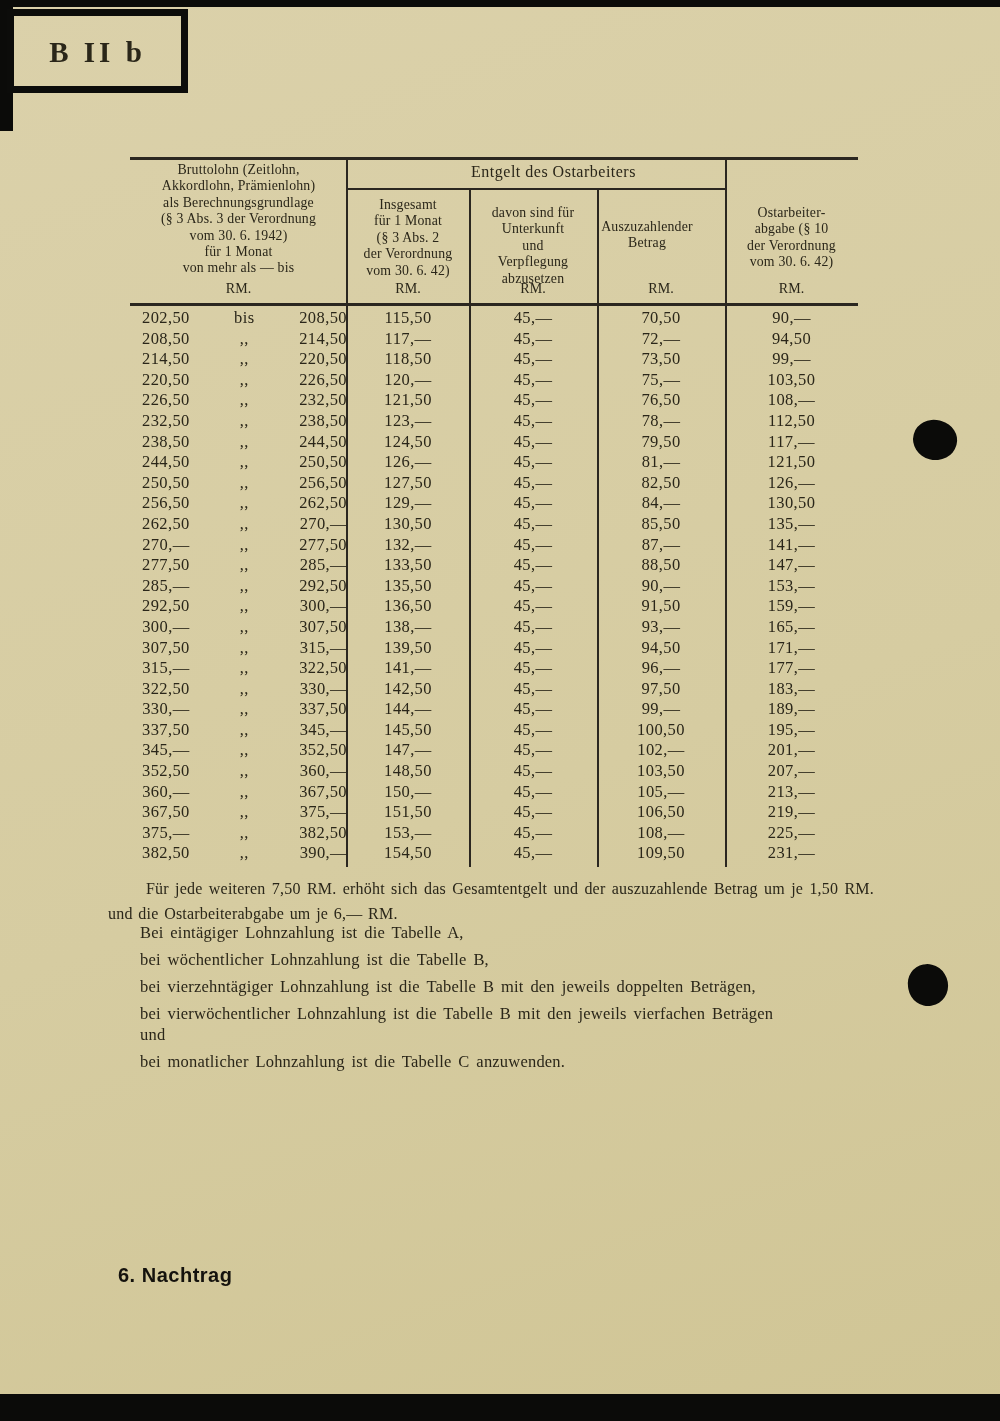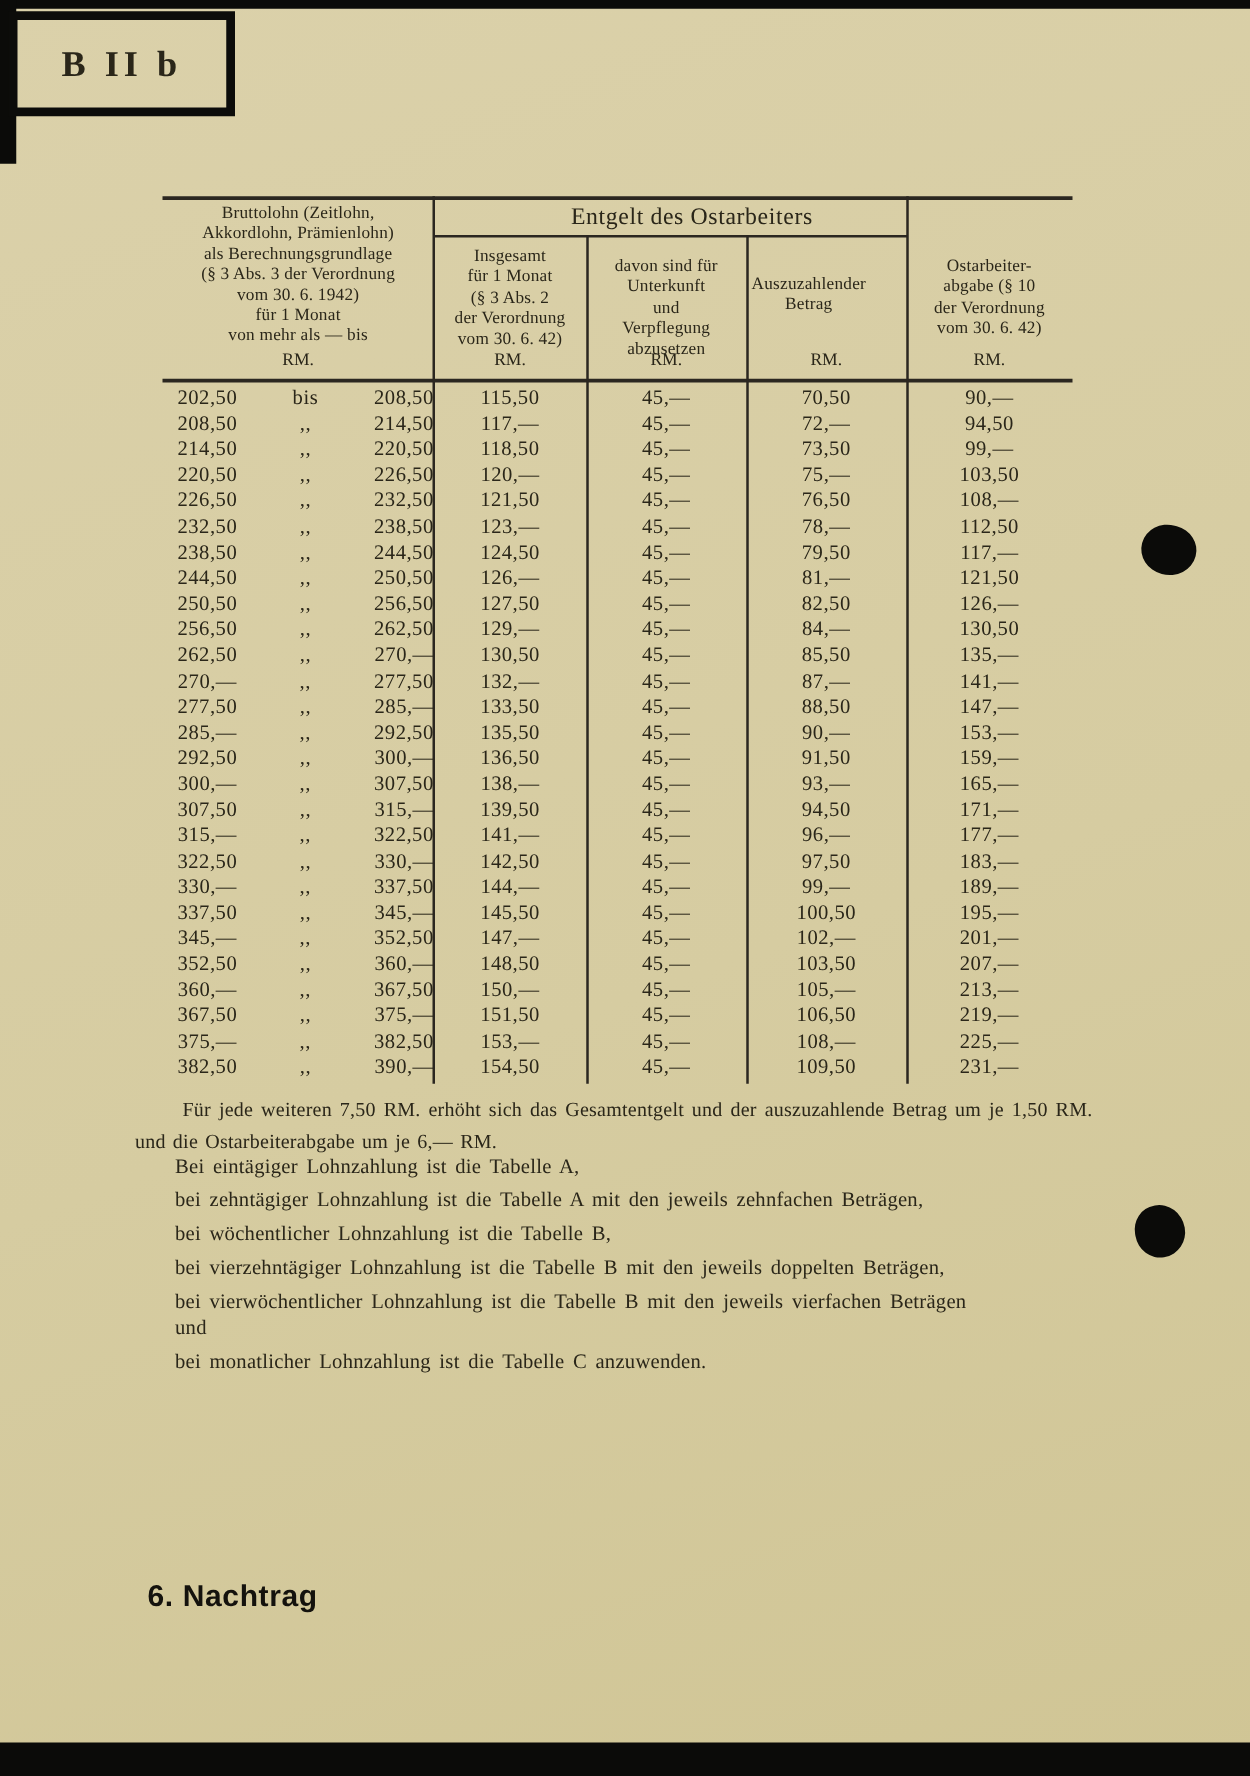--- a/index.html
+++ b/index.html
@@ -30,21 +30,21 @@
   .table{position:absolute;left:130px;top:157px;width:728px;height:712px;font-size:16.5px;}
   .hline,.vline{position:absolute;background:#2b2720;}
   .hl-top{left:0;top:0;width:728px;height:3px;}
   .hl-group{left:217px;top:31px;width:379px;height:2px;}
   .hl-header{left:0;top:146px;width:728px;height:3px;}
   .vline{width:2px;}
   .v1{left:216px;top:0;height:710px;}
   .v2{left:339px;top:31px;height:679px;}
   .v3{left:467px;top:31px;height:679px;}
   .v4{left:595px;top:0;height:710px;}
-  .h-group{position:absolute;left:217px;top:6px;width:413px;text-align:center;font-size:19px;letter-spacing:0.5px;}
+  .h-group{position:absolute;left:217px;top:6px;width:413px;text-align:center;font-size:16px;letter-spacing:0.5px;}
   .h-col{position:absolute;text-align:center;white-space:pre-line;font-size:13.8px;line-height:16.4px;letter-spacing:0.2px;}
   .h-wage{left:0;top:5px;width:217px;}
   .h-total{left:217px;top:40px;width:122px;}
   .h-board{left:339px;top:48px;width:128px;}
   .h-payout{left:467px;top:62px;width:100px;}
   .h-levy{left:595px;top:48px;width:133px;}
   .h-rm{position:absolute;top:124px;text-align:center;font-size:14px;}
   .rm1{left:0;width:217px;}
   .rm2{left:217px;width:122px;}
   .rm3{left:339px;width:128px;}
@@ -64,21 +64,21 @@
   .note{
     position:absolute;left:108px;top:876px;width:766px;margin:0;
     font-size:16px;line-height:25px;text-indent:38px;text-align:justify;
     word-spacing:1.5px;letter-spacing:0.2px;
   }
   .rules{position:absolute;left:140px;top:922px;width:760px;font-size:16.5px;letter-spacing:0.2px;}
   .rule-line{white-space:pre-line;line-height:21px;margin-bottom:6px;word-spacing:2.5px;}
   .footer-label{
     position:absolute;left:118px;top:1264px;
     font-family:"Liberation Sans","DejaVu Sans",sans-serif;
-    font-weight:bold;font-size:24px;letter-spacing:0.5px;color:#14120d;
+    font-weight:bold;font-size:20px;letter-spacing:0.5px;color:#14120d;
   }
   
   .hole{position:absolute;background:#0b0b09;}
   .hole-1{left:913px;top:420px;width:44px;height:40px;border-radius:50% 48% 52% 50%;transform:rotate(15deg);}
   .hole-2{left:908px;top:964px;width:40px;height:42px;border-radius:48% 52% 50% 50%;transform:rotate(-10deg);}
 </style>
 </head>
 <body>
 
 <div class="page">
@@ -459,21 +459,20 @@
         </div>
       </div>
   </div>
 
   <p class="note">Für jede weiteren 7,50 RM. erhöht sich das Gesamtentgelt und der auszuzahlende Betrag um je 1,50 RM. und die Ostarbeiterabgabe um je 6,— RM.</p>
 
   <div class="rules">
 
       <div class="rule-line">Bei eintägiger Lohnzahlung ist die Tabelle A,</div>
 
-      <div class="rule-line">bei zehntägiger Lohnzahlung ist die Tabelle A mit den jeweils zehnfachen Beträgen,</div>
 
       <div class="rule-line">bei wöchentlicher Lohnzahlung ist die Tabelle B,</div>
 
       <div class="rule-line">bei vierzehntägiger Lohnzahlung ist die Tabelle B mit den jeweils doppelten Beträgen,</div>
 
       <div class="rule-line">bei vierwöchentlicher Lohnzahlung ist die Tabelle B mit den jeweils vierfachen Beträgen
 und</div>
 
       <div class="rule-line">bei monatlicher Lohnzahlung ist die Tabelle C anzuwenden.</div>
     </div>

